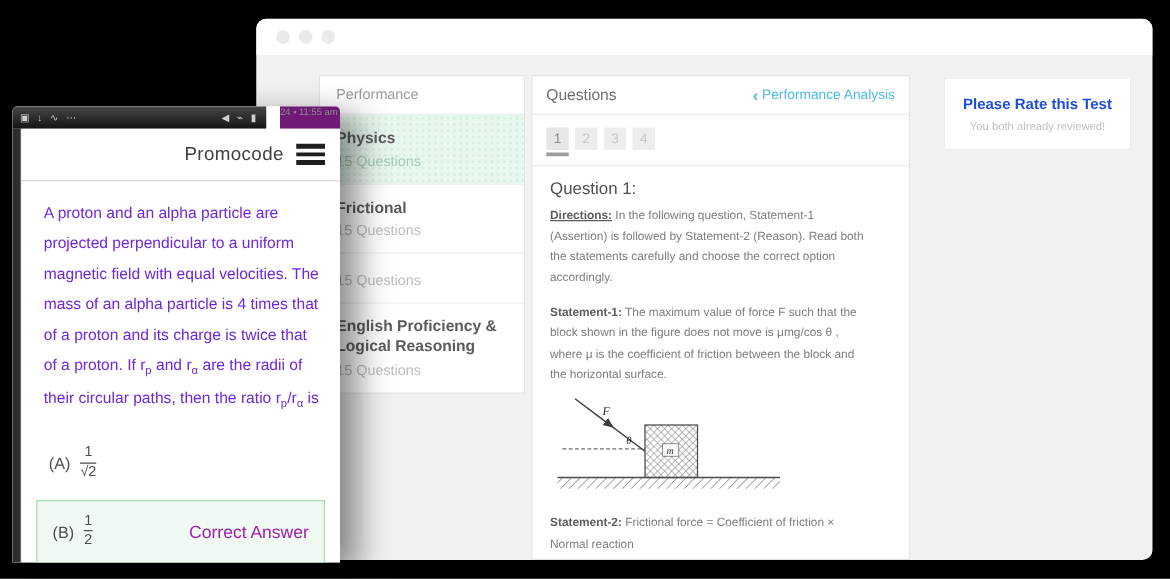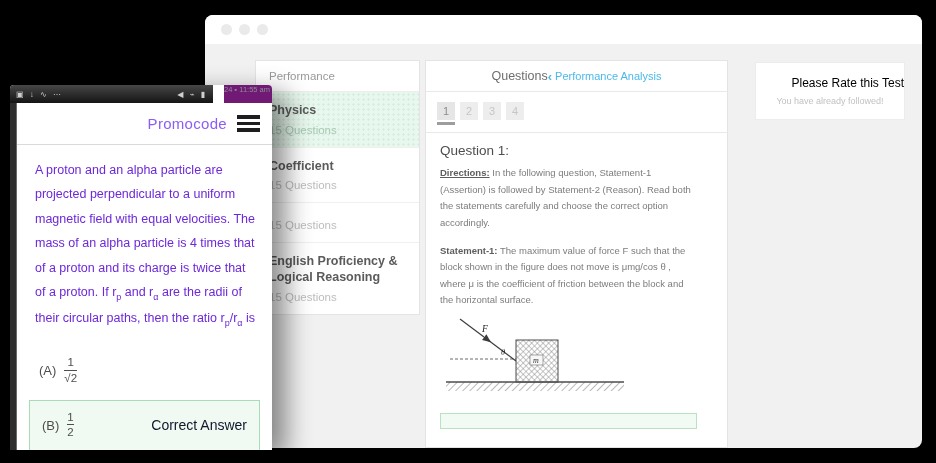--- a/index.html
+++ b/index.html
@@ -20,89 +20,89 @@
   .cat-item { padding:11px 13px; border-bottom:1px solid #efefef; cursor:pointer; }
   .cat-item:last-child { border-bottom:none; }
   .cat-name { font-size:12.5px; color:#5b5b5b; font-weight:700; line-height:1.25; }
   .cat-count { font-size:11.5px; color:#bdbdbd; margin-top:5px; }
   .cat-item.active { background:#e9f8ee;
       background-image:radial-gradient(#d7efe0 1px, transparent 1.2px); background-size:5px 5px; }
   .cat-item.active .cat-count { color:#a9c9b3; }
 
   
   .questions { left:220px; top:45px; width:303px; height:388px; overflow:hidden; }
-  .q-header { display:flex; justify-content:center; align-items:center;
+  .q-header { display:flex; justify-content:space-between; align-items:center;
               padding:8px 11px; border-bottom:1px solid #e9e9e9; }
   .q-title { font-size:12.5px; color:#6e6e6e; }
   .perf-link { font-size:11px; color:#4cb9e9; cursor:pointer; display:flex; align-items:center; gap:3px; }
   .perf-link .chev { font-weight:700; font-size:13px; line-height:1; }
   .pager { padding:10px 11px 12px 11px; border-bottom:1px solid #e9e9e9; display:flex; gap:5px; }
   .page-btn { width:18px; height:18px; background:#ededed; color:#c6c6c6; font-size:11px;
               display:flex; align-items:center; justify-content:center; cursor:pointer; position:relative; }
   .page-btn.active { background:#e6e6e6; color:#8d8d8d; }
   .page-btn.active::after { content:""; position:absolute; left:0; bottom:-5px; width:18px; height:3px; background:#9d9d9d; }
   .q-body { padding:10px 30px 0 14px; }
   .q-num { font-size:13.5px; color:#4e4e4e; margin-bottom:7px; }
   .q-text { font-size:9.5px; color:#7c7c7c; line-height:1.75; }
   .q-text b { color:#5d5d5d; }
   .dir-label { text-decoration:underline; }
   .stmt { margin-top:11px; }
   .figure { margin:8px 0 2px 4px; }
   .opt-box { border:1px solid #b9e2c2; background:#f1faf3; padding:7px 10px; margin-top:14px; position:relative; }
 
   
   .rate-card { left:550px; top:47px; width:150px; height:58px; text-align:center; border-color:#ececec; }
-  .rate-title { font-size:12px; font-weight:400; color:#000000; margin-top:13px;text-align:right; }
+  .rate-title { font-size:12px; font-weight:700; color:#1d4ed8; margin-top:13px; }
   .rate-sub { font-size:9px; color:#c2c2c2; margin-top:6px; }
 
   
   .phone { position:absolute; left:10px; top:85px; width:262px; height:365px; z-index:10;
            box-shadow:14px 8px 26px rgba(0,0,0,.45); border-radius:4px 4px 0 0; overflow:hidden;
            display:flex; flex-direction:column; background:#fff; }
   .statusbar { height:18px; display:flex; flex-shrink:0; }
   .statusbar .sb-dark { width:208px; background:linear-gradient(#474747,#141414); display:flex;
            align-items:center; justify-content:space-between; padding:0 6px; }
   .sb-icons { font-size:8px; color:#cfcfcf; letter-spacing:2px; }
   .statusbar .sb-ghost { flex:1; background:#701a75; display:flex; align-items:flex-start; justify-content:flex-end;margin-left:11px; }
   .ghost-time { font-size:7.5px; color:#93ab99; opacity:.8; white-space:nowrap; padding-right:2px; }
   .phone-body { flex:1; display:flex; min-height:0; }
   .bezel { width:7px; background:#2d2d2d; border-right:1px solid #6b6b6b; flex-shrink:0; }
   .screen { flex:1; background:#fff; overflow:hidden; }
   .phone-header { height:42px; display:flex; align-items:center; justify-content:flex-end;
            gap:10px; padding-right:12px; border-bottom:1px solid #dadada; }
-  .phone-title { font-size:15px; color:#8b5cf6; letter-spacing:.3px; }
+  .phone-title { font-size:15px; color:#404040; letter-spacing:.3px; }
   .burger { width:23px; display:flex; flex-direction:column; gap:3px; cursor:pointer; }
   .burger i { display:block; height:3.5px; background:#1e1e1e; }
   .phone-q { padding:13px 14px 0 18px; font-size:12.5px; color:#6d28d9; line-height:1.95; }
   .sub { font-size:9px; vertical-align:sub; }
   .phone-opts { padding:10px 12px 0 12px; }
   .popt { display:flex; align-items:center; gap:8px; padding:6px 10px; margin-top:8px; font-size:13px; color:#4e4e4e; cursor:pointer; }
   .popt.boxed { border:1px solid #a9dcb4; background:#f0faf2; padding:10px 12px; }
   .frac { display:inline-flex; flex-direction:column; align-items:center; font-size:11.5px; line-height:1.2; }
   .frac .den { border-top:1px solid #4e4e4e; padding-top:1px; }
-  .p-badge { margin-left:auto; font-size:14px; color:#0f172a; }
+  .p-badge { margin-left:auto; font-size:14px; color:#a21caf; }
 </style>
 </head>
 <body>
 
 <div class="browser">
   <div class="browser-header">
     <span class="dot"></span>
     <span class="dot"></span>
     <span class="dot"></span>
   </div>
 
   <div class="panel categories">
     <div class="cat-header">Performance</div>
     <div class="cat-item active">
       <div class="cat-name">Physics</div>
       <div class="cat-count">15 Questions</div>
     </div>
     <div class="cat-item">
-      <div class="cat-name">Coefficient</div>
+      <div class="cat-name">Frictional</div>
       <div class="cat-count">15 Questions</div>
     </div>
     <div class="cat-item">
       <div class="cat-count">15 Questions</div>
     </div>
     <div class="cat-item">
       <div class="cat-name">English Proficiency &amp; Logical Reasoning</div>
       <div class="cat-count">15 Questions</div>
     </div>
   </div>
@@ -146,32 +146,33 @@
           <line x1="16" y1="2" x2="46" y2="24.5" stroke="#3c3c3c" stroke-width="1.2" marker-end="url(#arrow)"></line>
           <line x1="44" y1="23" x2="72" y2="44" stroke="#3c3c3c" stroke-width="1.2"></line>
           <rect x="72" y="23" width="42" height="42" fill="url(#bHatch)" stroke="#4c4c4c" stroke-width="1"></rect>
           <rect x="86" y="38" width="13" height="10" fill="#f7f7f7" stroke="#6b6b6b" stroke-width=".6"></rect>
           <text x="92" y="46" font-size="8" text-anchor="middle" font-family="Liberation Serif, serif" font-style="italic" fill="#333">m</text>
           <text x="38" y="15" font-size="9.5" font-family="Liberation Serif, serif" font-style="italic" fill="#222">F</text>
           <text x="57" y="38" font-size="8.5" font-family="Liberation Serif, serif" font-style="italic" fill="#222">θ</text>
         </svg>
       </div>
 
+      <div class="q-text stmt"><b>Statement-2:</b><span> Frictional force = Coefficient of friction ×  Normal reaction</span></div>
 
       <div class="q-text opt-box">
         
         
       </div>
 
     </div>
   </div>
 
   <div class="panel rate-card">
     <div class="rate-title">Please Rate this Test</div>
-    <div class="rate-sub">You have already followed!</div>
+    <div class="rate-sub">You both already reviewed!</div>
   </div>
 </div>
 
 <div class="phone">
   <div class="statusbar">
     <div class="sb-dark">
       <span class="sb-icons">▣ ↓ ∿ ⋯</span>
       <span class="sb-icons">◀ ⌁ ▮</span>
     </div>
     <div class="sb-ghost">

